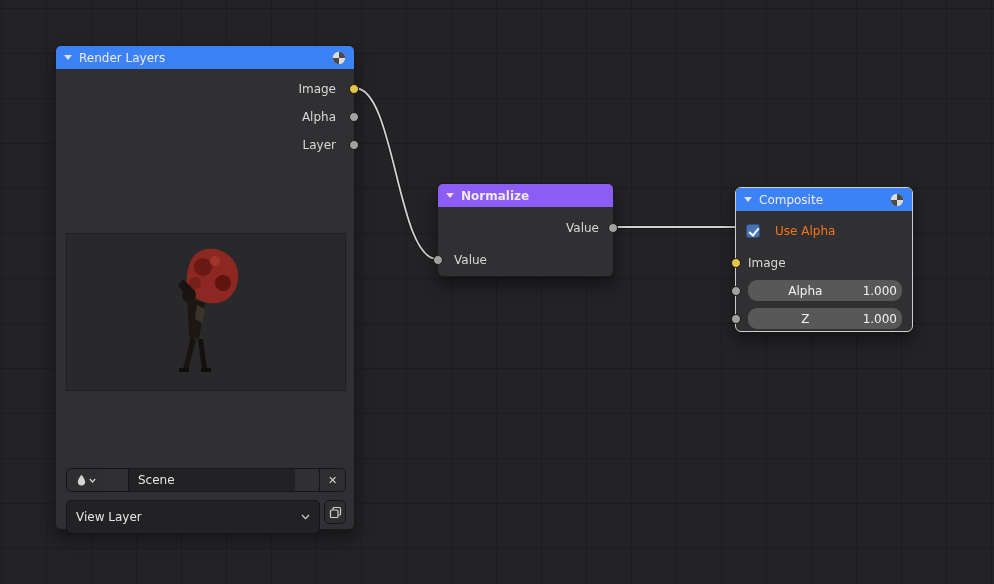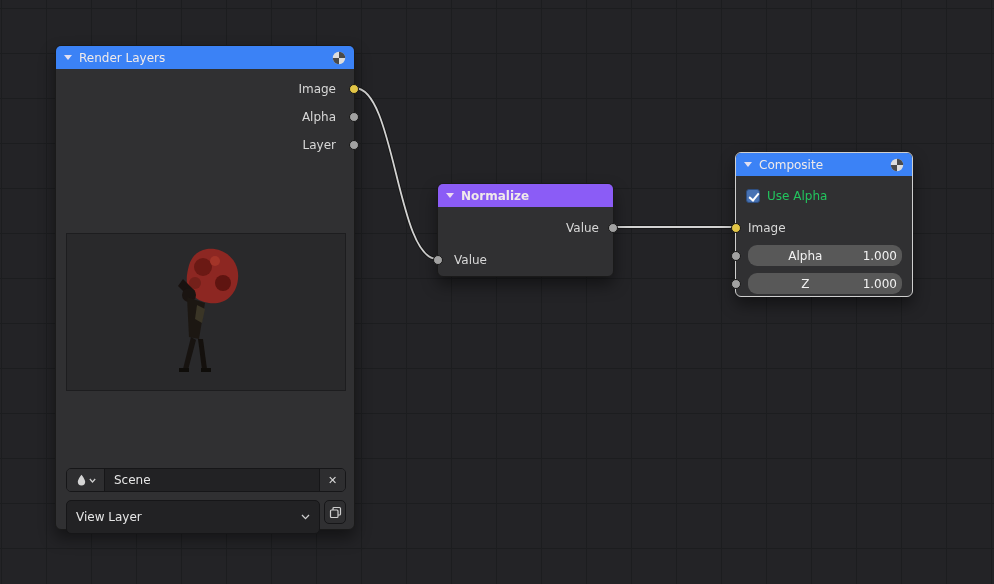--- a/index.html
+++ b/index.html
@@ -17,21 +17,21 @@
   }
   .links { position:absolute; left:0; top:0; z-index:1; }
   .link-outline { fill:none; stroke:#161616; stroke-width:3.6; }
   .link-core    { fill:none; stroke:#d2d2d2; stroke-width:1.8; }
 
   .node {
     position:absolute; z-index:2; background:#303032;
     border:1px solid #1a1a1a; border-radius:6px;
     box-shadow:0 8px 16px rgba(0,0,0,.45);
   }
-  .node.active { border:1px solid #cfcfcf; }
+  .node.active { border:1px solid #cfcfcf;margin-top:35px; }
   .node-header {
     position:absolute; left:0; top:0; right:0; height:23px;
     border-radius:5px 5px 0 0; display:flex; align-items:center;
     padding:0 8px; gap:7px; color:#f0eaea;
   }
   .hdr-red    { background:#3b82f6; }
   .hdr-purple { background:#8b5cf6;font-weight:bold; }
   .tri-down { width:0; height:0; border-left:4px solid transparent;
     border-right:4px solid transparent; border-top:5px solid rgba(255,240,240,.85); flex:0 0 auto; }
   .header-title { flex:1 1 auto; white-space:nowrap; overflow:hidden; }
@@ -45,40 +45,40 @@
     border:1px solid #171717; z-index:4; }
   .socket.sock-out { right:-5px; }
   .socket.sock-in  { left:-5px; }
   .sock-yellow { background:#e2c546; }
   .sock-gray   { background:#a1a1a1; }
 
   .preview { position:absolute; left:10px; top:187px; width:280px; height:158px;
     background:#29292b; border:1px solid #1d1d1f; }
 
   .id-row { position:absolute; left:10px; width:280px; height:24px;
-    display:flex; border:1px solid #161618; border-radius:5px; overflow:hidden; }
+    display:flex; border:1px solid #161618; border-radius:5px; overflow:hidden;gap:24px; }
   .seg { display:flex; align-items:center; justify-content:center; }
   .seg-btn { background:#2e2e30; }
   .seg-text { background:#222224; color:#e6e6e6; }
   .seg + .seg { border-left:1px solid #161618; }
 
   .vl-dropdown { position:absolute; left:10px; top:454px; width:254px; height:24px;
     background:#222224; border:1px solid #161618; border-radius:5px;
     display:flex; align-items:center; padding:16px 9px; color:#e6e6e6; }
   .vl-dropdown .lbl { flex:1 1 auto; }
   .vl-btn { position:absolute; left:268px; top:454px; width:22px; height:24px;
     background:#2e2e30; border:1px solid #161618; border-radius:5px;
     display:flex; align-items:center; justify-content:center; }
 
   .checkbox { position:relative; width:14px; height:14px; background:#4772b3;
     border:1px solid #2e4e80; border-radius:3px; flex:0 0 auto; }
   .checkbox::after { content:""; position:absolute; left:4px; top:1px; width:4px; height:8px;
     border-right:2px solid #fff; border-bottom:2px solid #fff; transform:rotate(40deg); }
   .cb-row { position:absolute; left:10px; right:8px; height:24px; display:flex;
-    align-items:center; gap:7px; color:#22c55e;text-align:right; }
+    align-items:center; gap:15px; color:#f97316;text-align:right; }
 
   .num-field { position:absolute; left:12px; width:154px; height:21px;
     background:#585858; border-radius:9px; display:flex; align-items:center;
     color:#f2f2f2; }
   .num-field .nf-label { flex:1 1 auto; text-align:center; }
   .num-field .nf-value { flex:0 0 auto; padding-right:5px; }
 
   .x-glyph { color:#d8d8d8; font-size:11px; line-height:1; }
 </style>
 </head>

